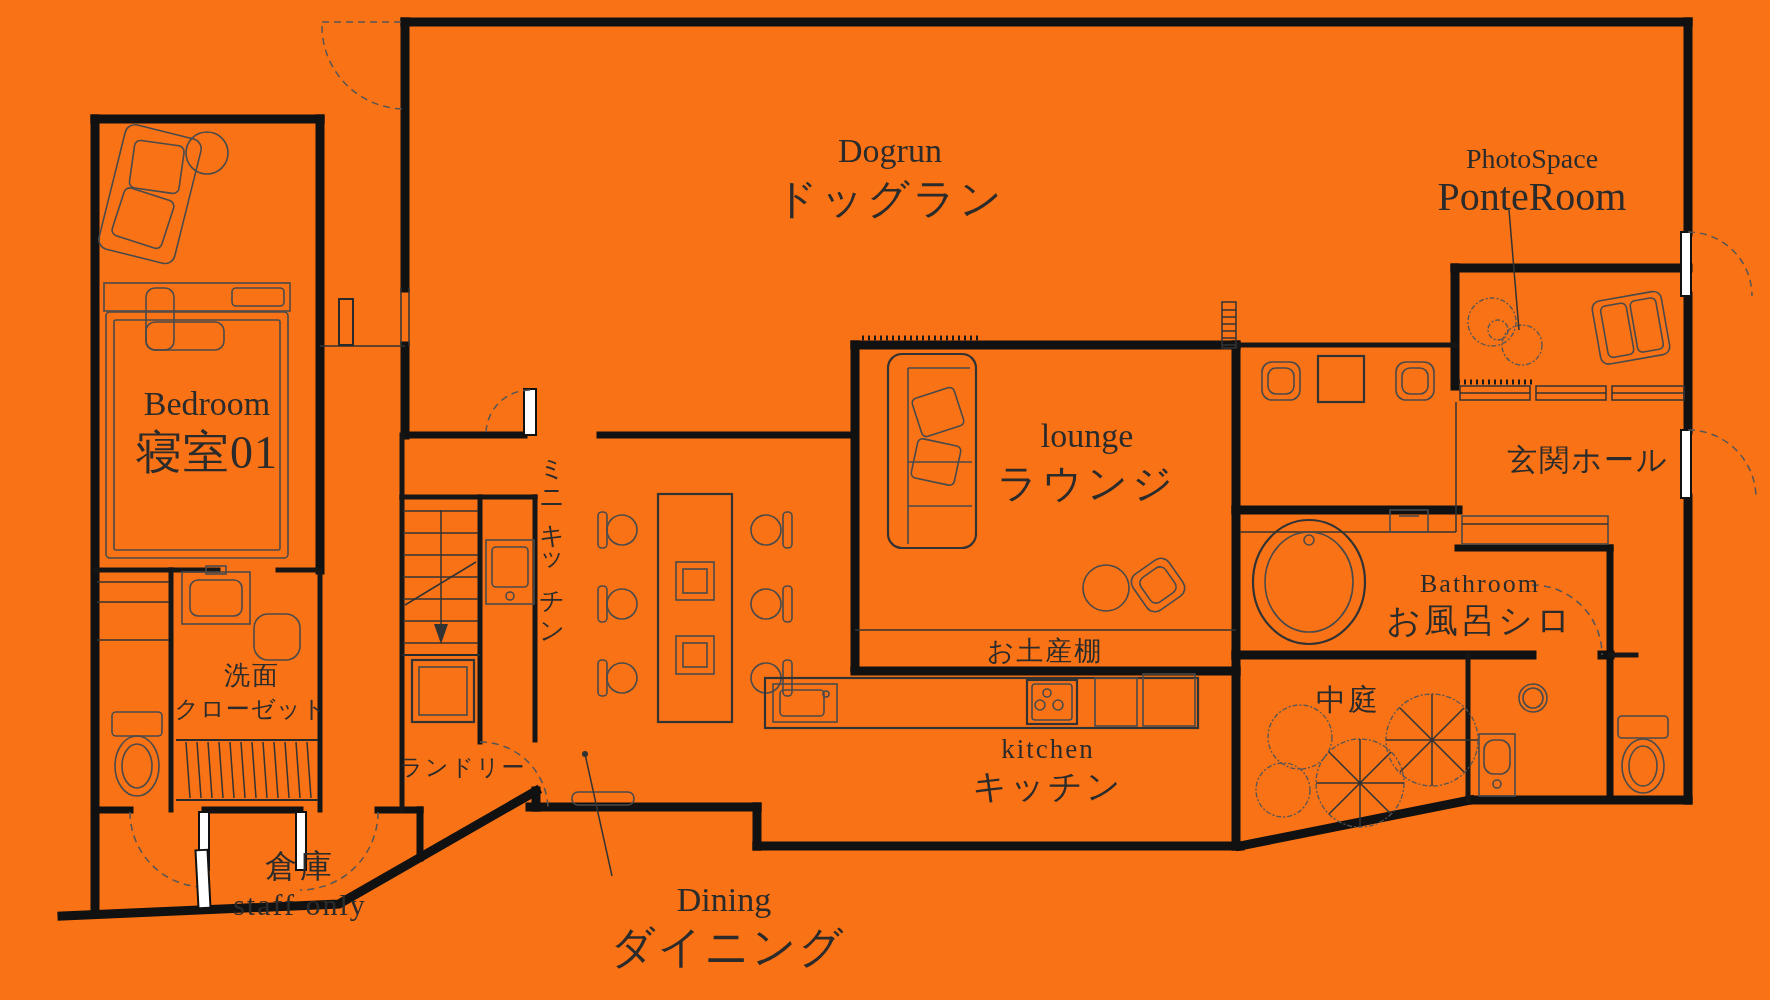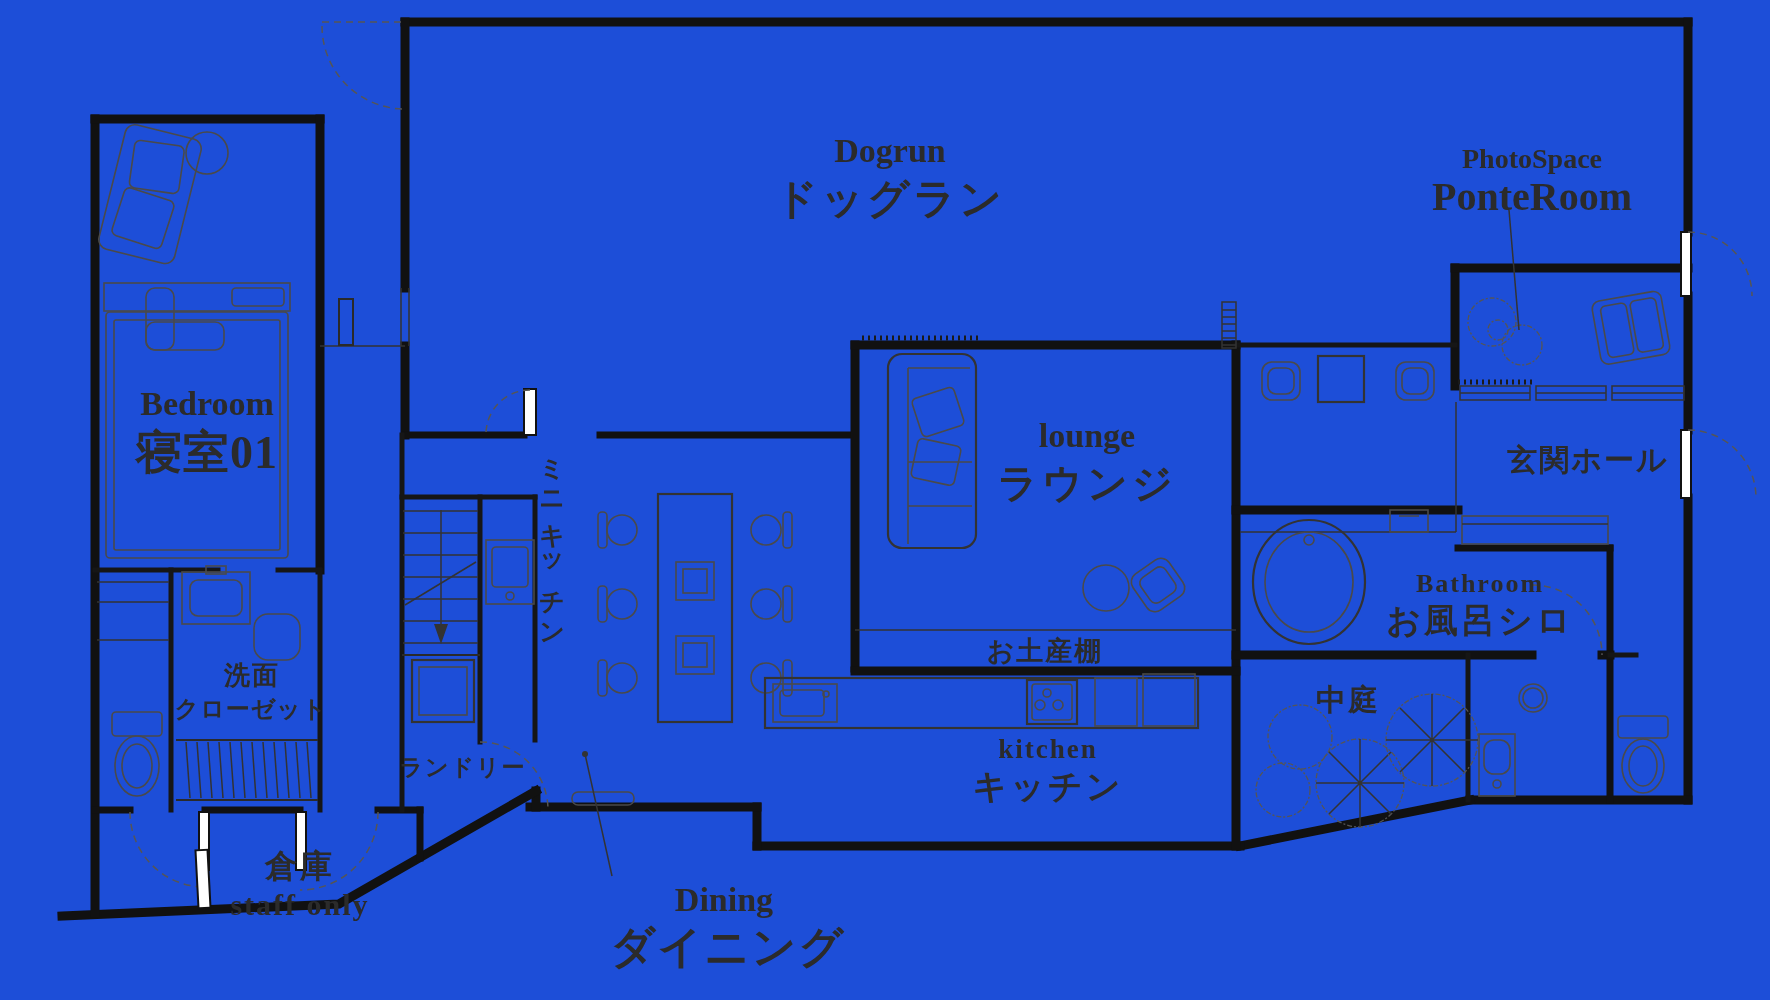--- a/index.html
+++ b/index.html
@@ -1,16 +1,16 @@
 <!DOCTYPE html>
 <html><head>
 <meta charset="utf-8">
 <style>
   html,body{margin:0;padding:0;background:#ffffff;}
-  .stage{position:relative;width:1770px;height:1000px;background:#1d4ed8;overflow:hidden;font-weight:bold;}
+  .stage{position:relative;width:1770px;height:1000px;background:#f97316;overflow:hidden;}
   svg{display:block;}
   
   .w9{stroke:#111;stroke-width:9;fill:none;stroke-linecap:square;}
   .w7{stroke:#111;stroke-width:7;fill:none;stroke-linecap:square;}
   .w5{stroke:#161616;stroke-width:5;fill:none;stroke-linecap:square;}
   .t2{stroke:#2a2a2a;stroke-width:2;fill:none;}
   .t15{stroke:#333;stroke-width:1.5;fill:none;}
   
   .f{stroke:#4a4a4a;stroke-width:1.6;fill:none;}
   .f2{stroke:#333;stroke-width:2.2;fill:none;}

